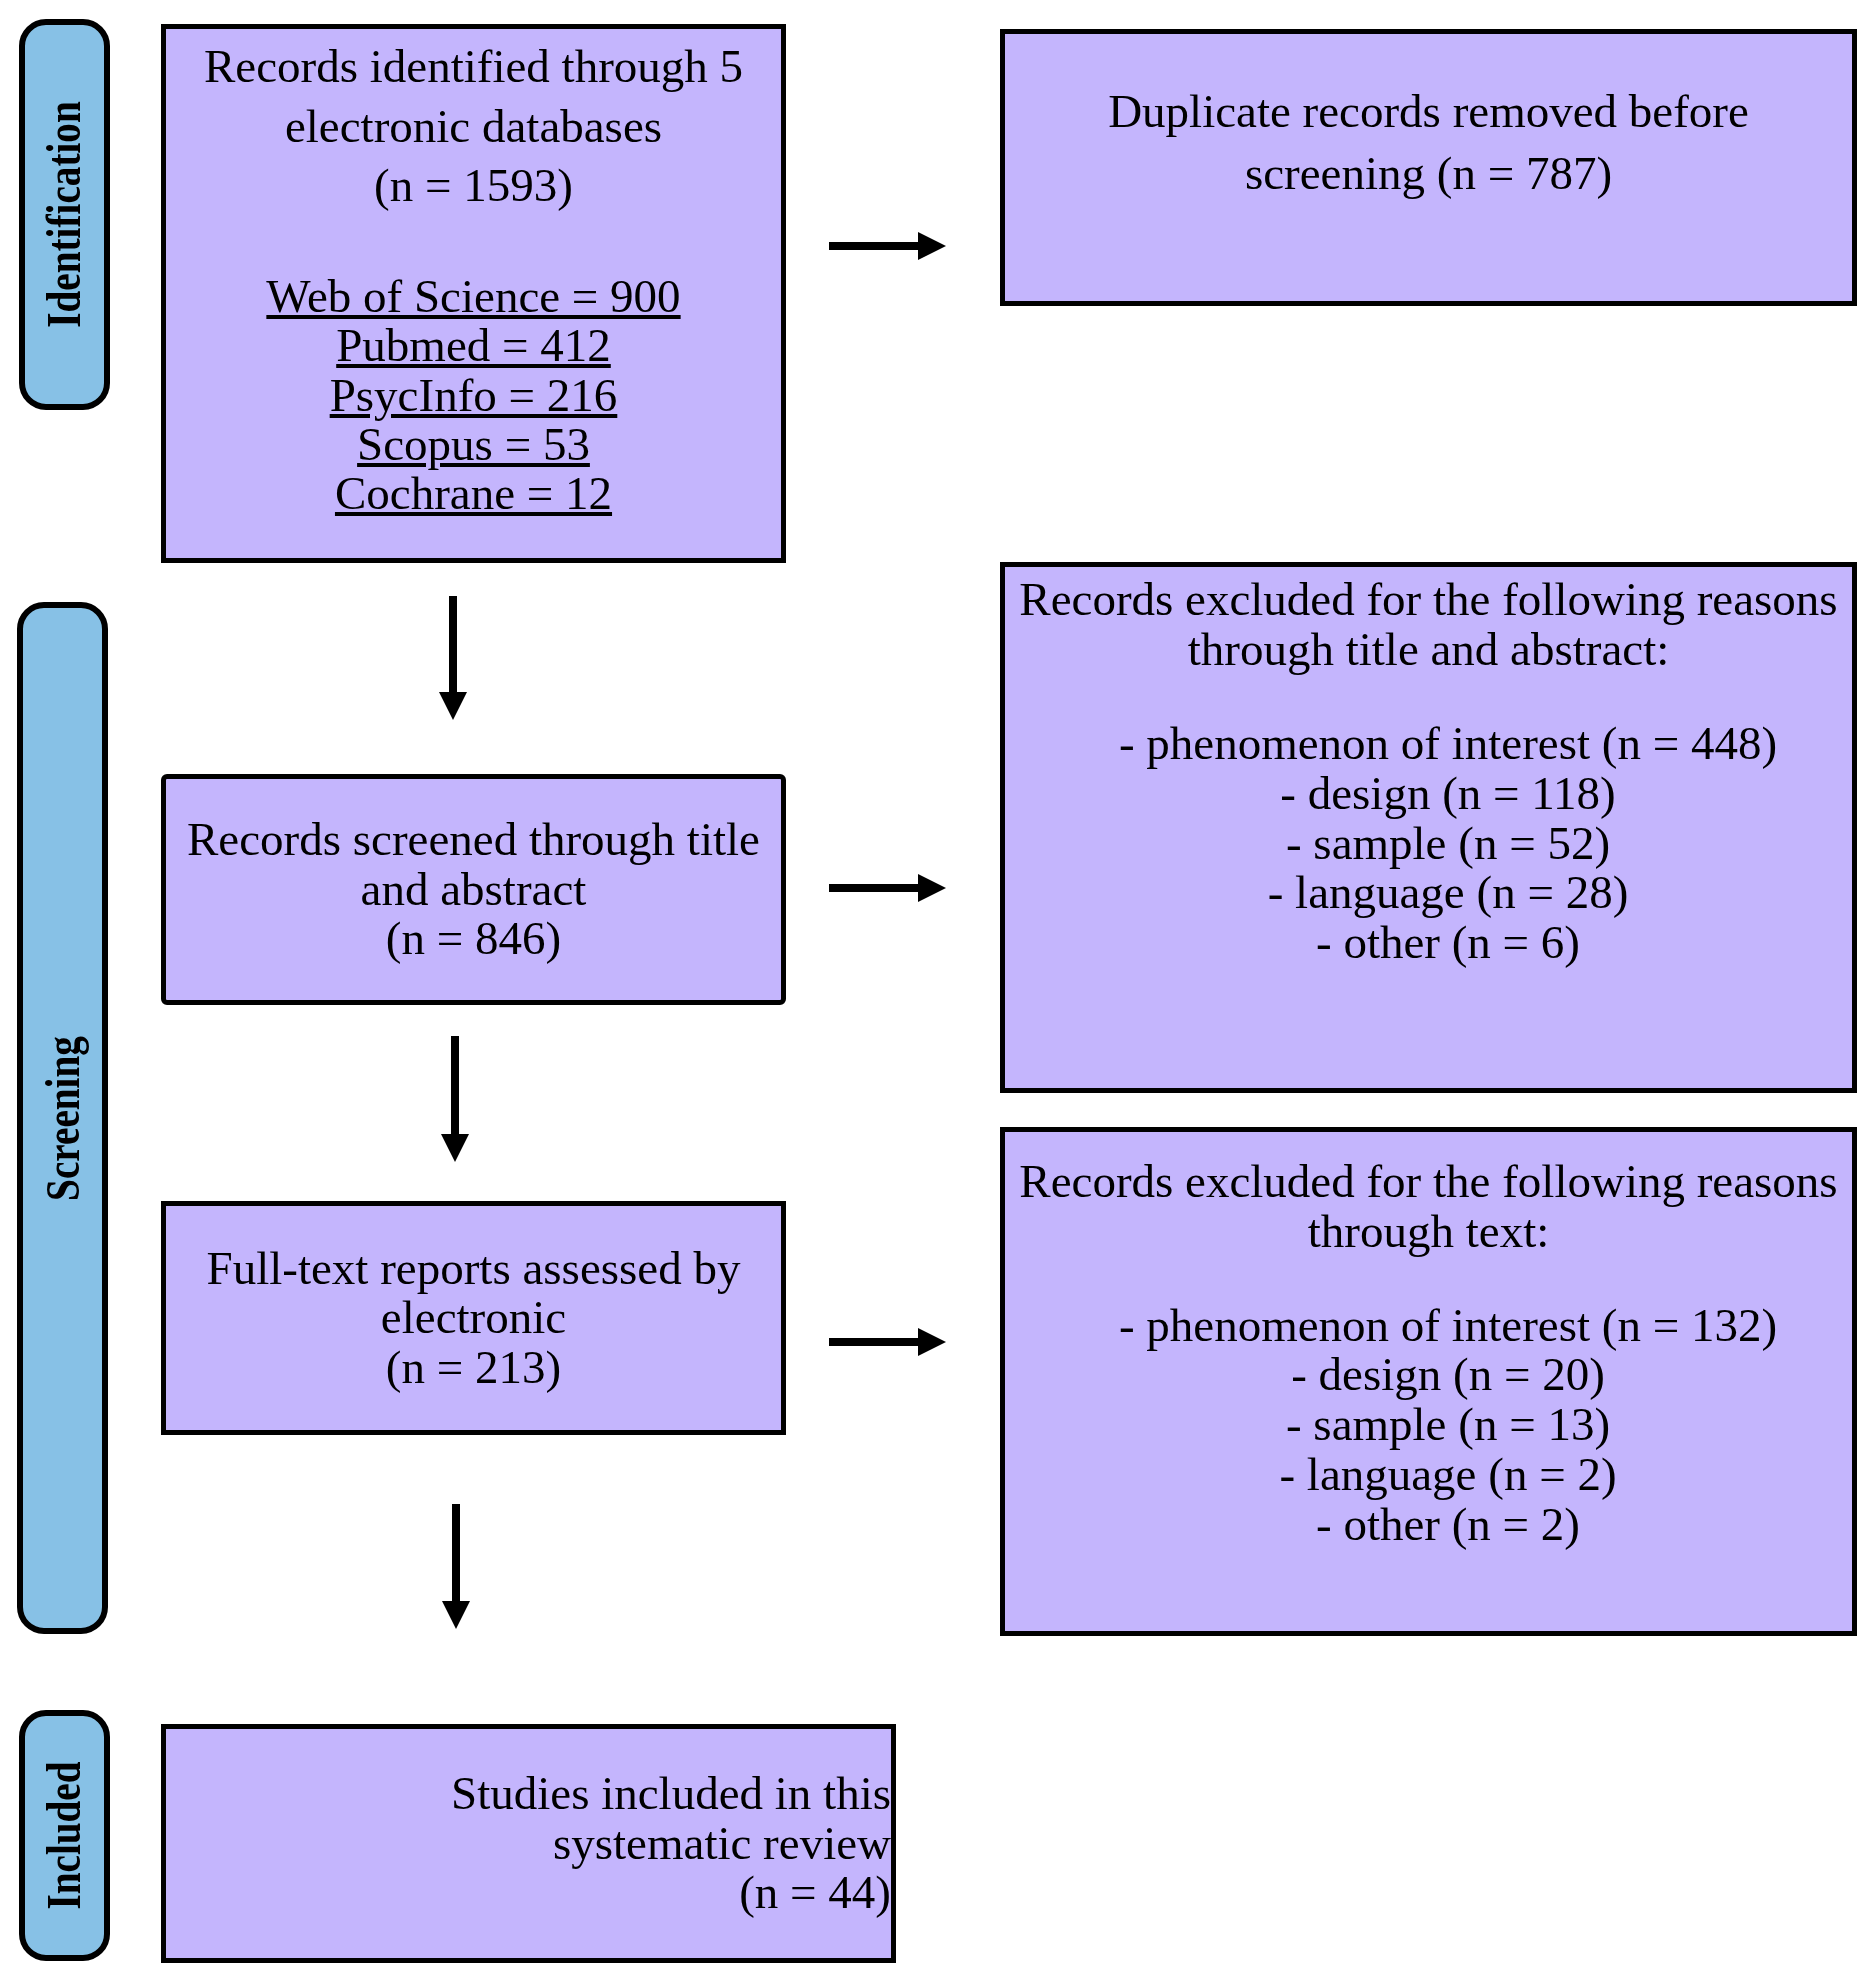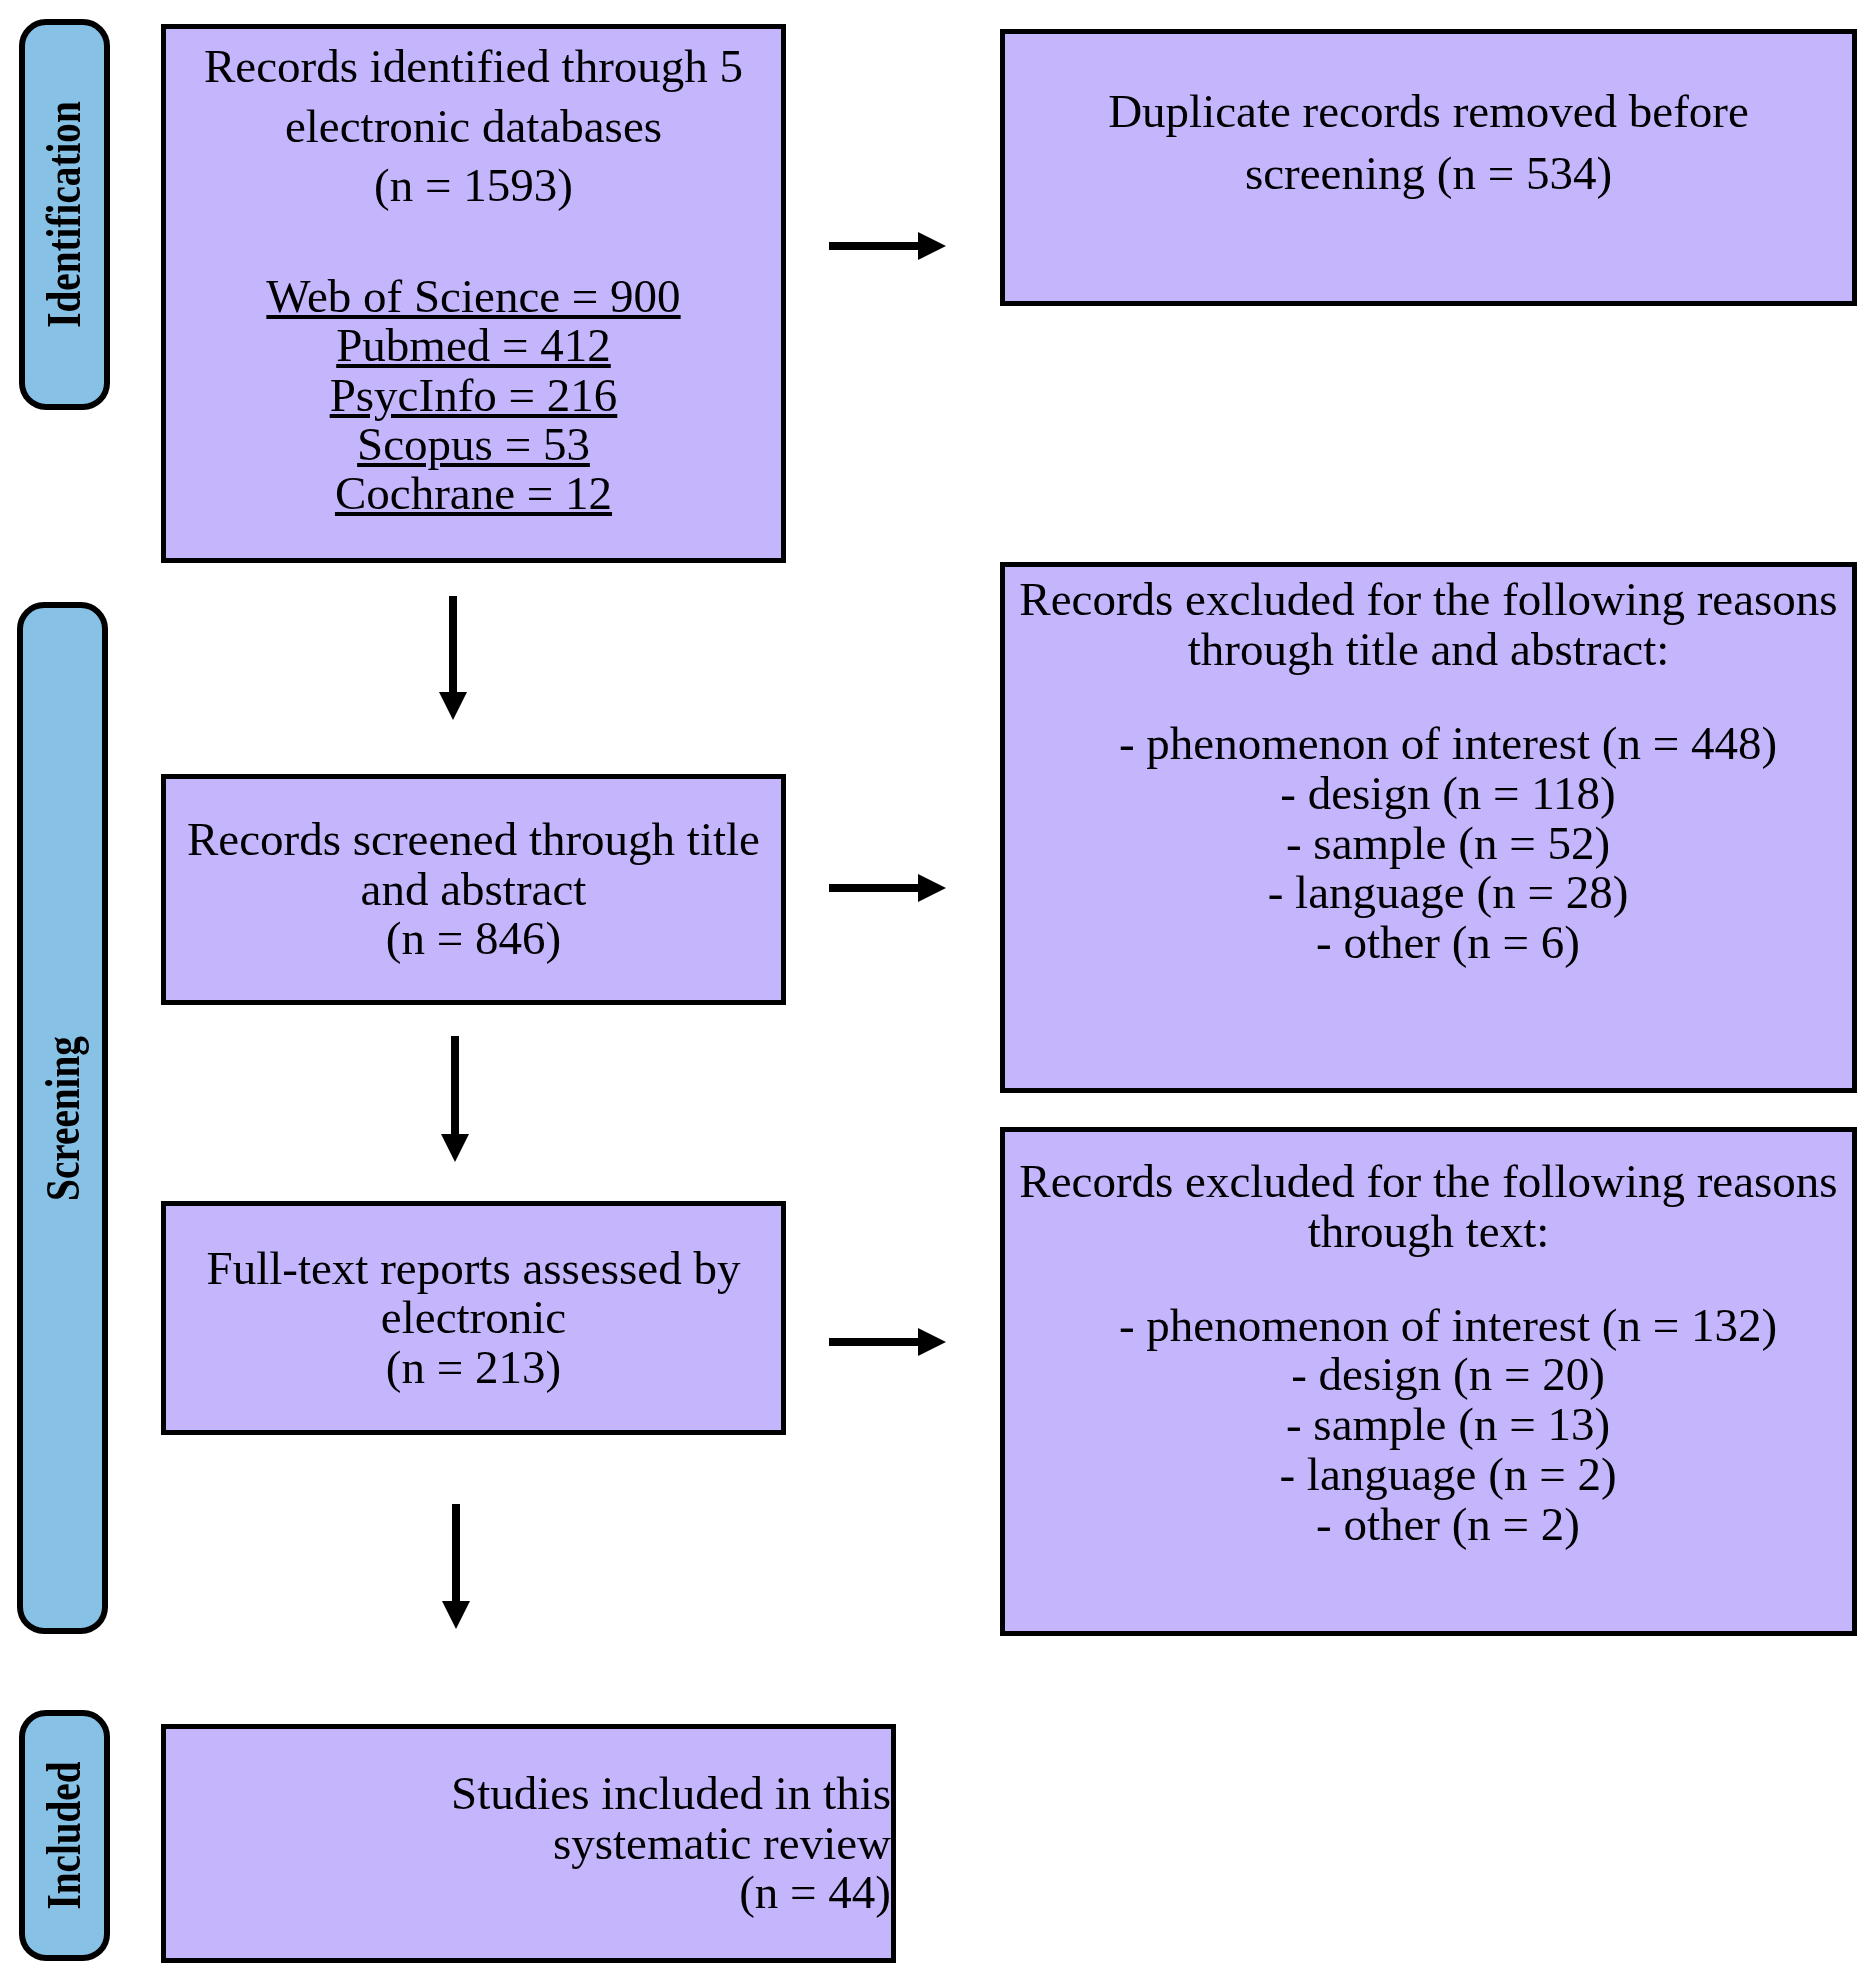--- a/index.html
+++ b/index.html
@@ -81,24 +81,24 @@
       <div class="ln">Web of Science = 900</div>
       <div class="ln">Pubmed = 412</div>
       <div class="ln">PsycInfo = 216</div>
       <div class="ln">Scopus = 53</div>
       <div class="ln">Cochrane = 12</div>
     </div>
   </div>
 
   <div class="box vcenter" style="left:1000px; top:29px; width:857px; height:277px; padding-bottom:50px;gap:12px;">
     <div class="ln">Duplicate records removed before</div>
-    <div class="ln">screening (n = 534)</div>
+    <div class="ln">screening (n = 787)</div>
   </div>
 
-  <div class="box vcenter" style="left:161px; top:774px; width:625px; height:231px;">
+  <div class="box vcenter" style="left:161px; top:774px; width:625px; height:231px;border-radius:6px;">
     <div class="ln">Records screened through title</div>
     <div class="ln">and abstract</div>
     <div class="ln">(n = 846)</div>
   </div>
 
   <div class="box" style="left:1000px; top:562px; width:857px; height:531px; padding-top:8.4px;">
     <div class="rgrp-title">
       <div class="ln">Records excluded for the following reasons</div>
       <div class="ln">through title and abstract:</div>
     </div>

